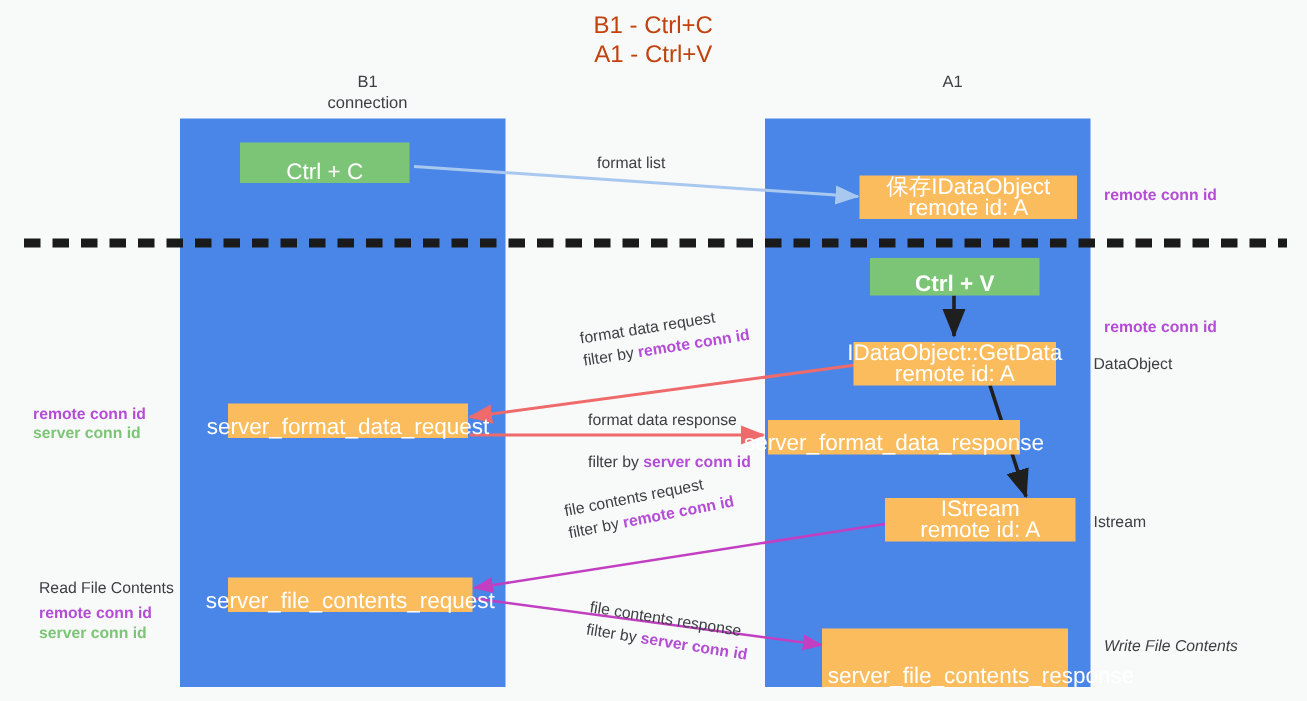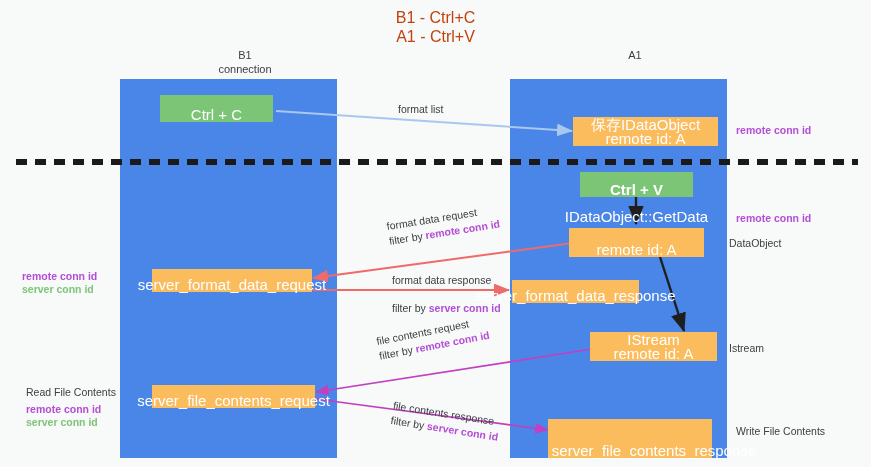--- a/index.html
+++ b/index.html
@@ -139,30 +139,30 @@
 
   <div class="node orange" style="left:573px; top:117px; width:145px; height:29px;">
     <span>保存IDataObject</span>
     <span>remote id: A</span>
   </div>
 
   <div class="node green" style="left:580px; top:172px; width:113px; height:25px;font-weight:bold;">
     <span>Ctrl + V</span>
   </div>
 
-  <div class="node orange" style="left:569px; top:228px; width:135px; height:29px;gap:19px;">
+  <div class="node orange" style="left:569px; top:228px; width:135px; height:29px;">
     <span>IDataObject::GetData</span>
     <span>remote id: A</span>
   </div>
 
   <div class="node orange" style="left:152px; top:269px; width:160px; height:23px;">
     <span>server_format_data_request</span>
   </div>
 
-  <div class="node orange" style="left:512px; top:280px; width:127px; height:23px;">
+  <div class="node orange" style="left:512px; top:280px; width:168px; height:23px;">
     <span>server_format_data_response</span>
   </div>
 
   <div class="node orange" style="left:590px; top:332px; width:127px; height:29px;">
     <span>IStream</span>
     <span>remote id: A</span>
   </div>
 
   <div class="node orange" style="left:152px; top:385px; width:163px; height:23px;">
     <span>server_file_contents_request</span>
@@ -193,21 +193,21 @@
 
   <div class="edge-label rot-dn2" style="left:392px; top:398px;">
     <div>file contents response</div>
     <div><span>filter by </span><span class="hl-purple">server conn id</span></div>
   </div>
 
   <div class="side-label purple" style="left:736px; top:123px;">remote conn id</div>
   <div class="side-label purple" style="left:736px; top:211px;">remote conn id</div>
   <div class="side-label" style="left:729px; top:236px;">DataObject</div>
   <div class="side-label" style="left:729px; top:341px;">Istream</div>
-  <div class="side-label" style="left:736px; top:424px;">Write File Contents</div>
+  <div class="side-label" style="left:736px; top:424px;font-style:italic;">Write File Contents</div>
 
   <div class="side-label purple" style="left:22px; top:269px;">remote conn id</div>
   <div class="side-label green" style="left:22px; top:282px;">server conn id</div>
 
   <div class="side-label" style="left:26px; top:385px;">Read File Contents</div>
   <div class="side-label purple" style="left:26px; top:402px;">remote conn id</div>
   <div class="side-label green" style="left:26px; top:415px;">server conn id</div>
 
 </div>
 

